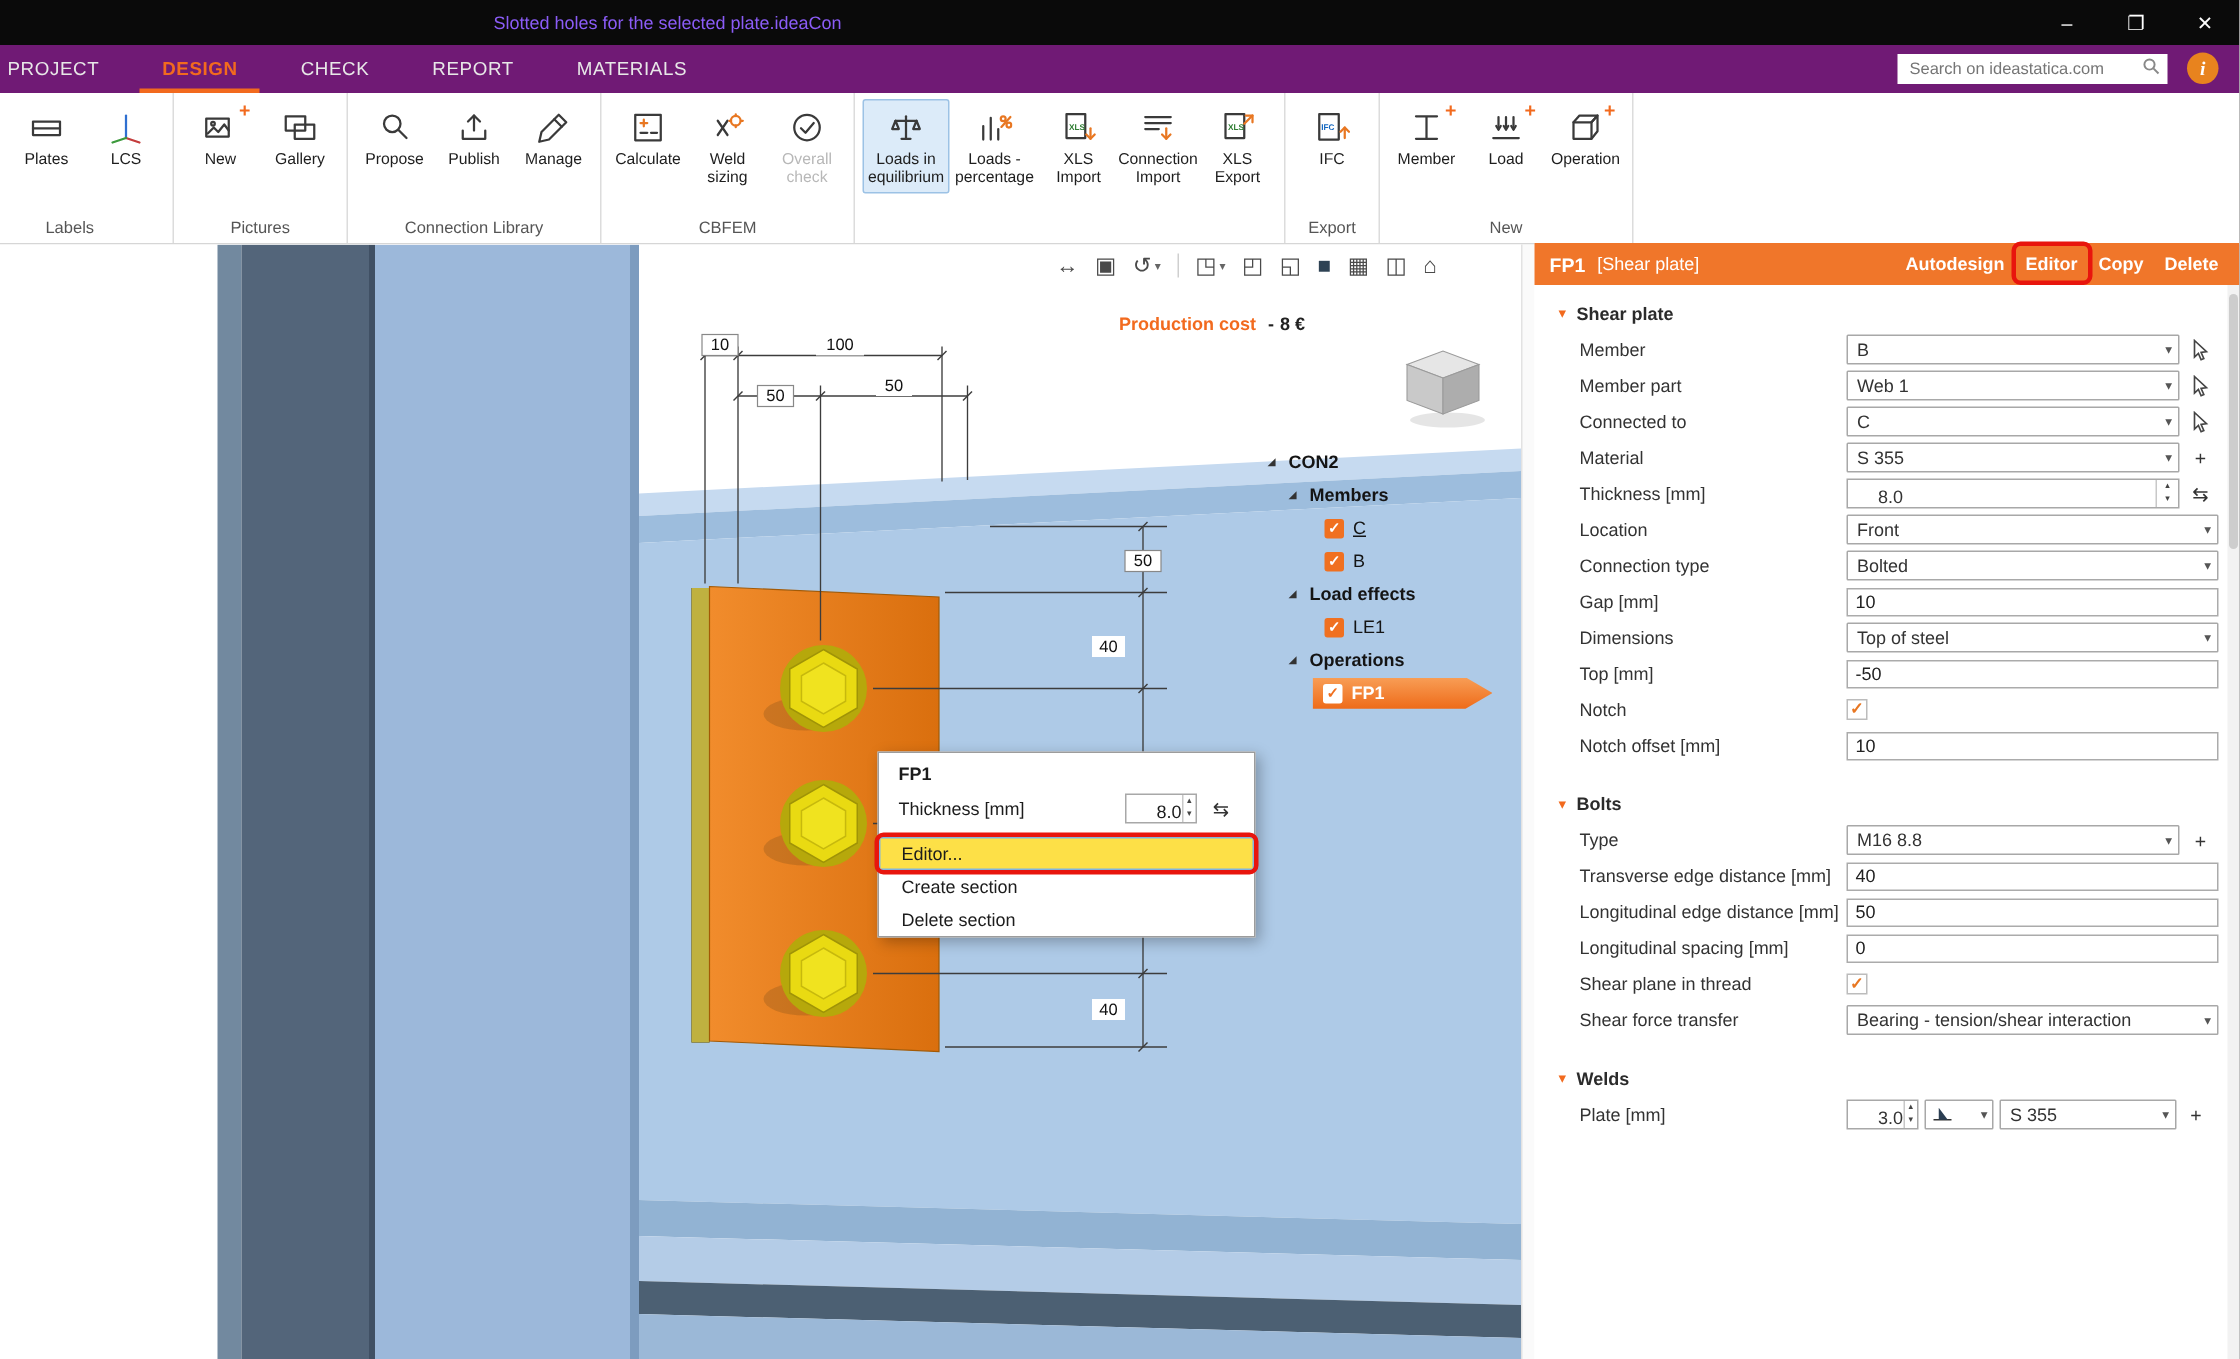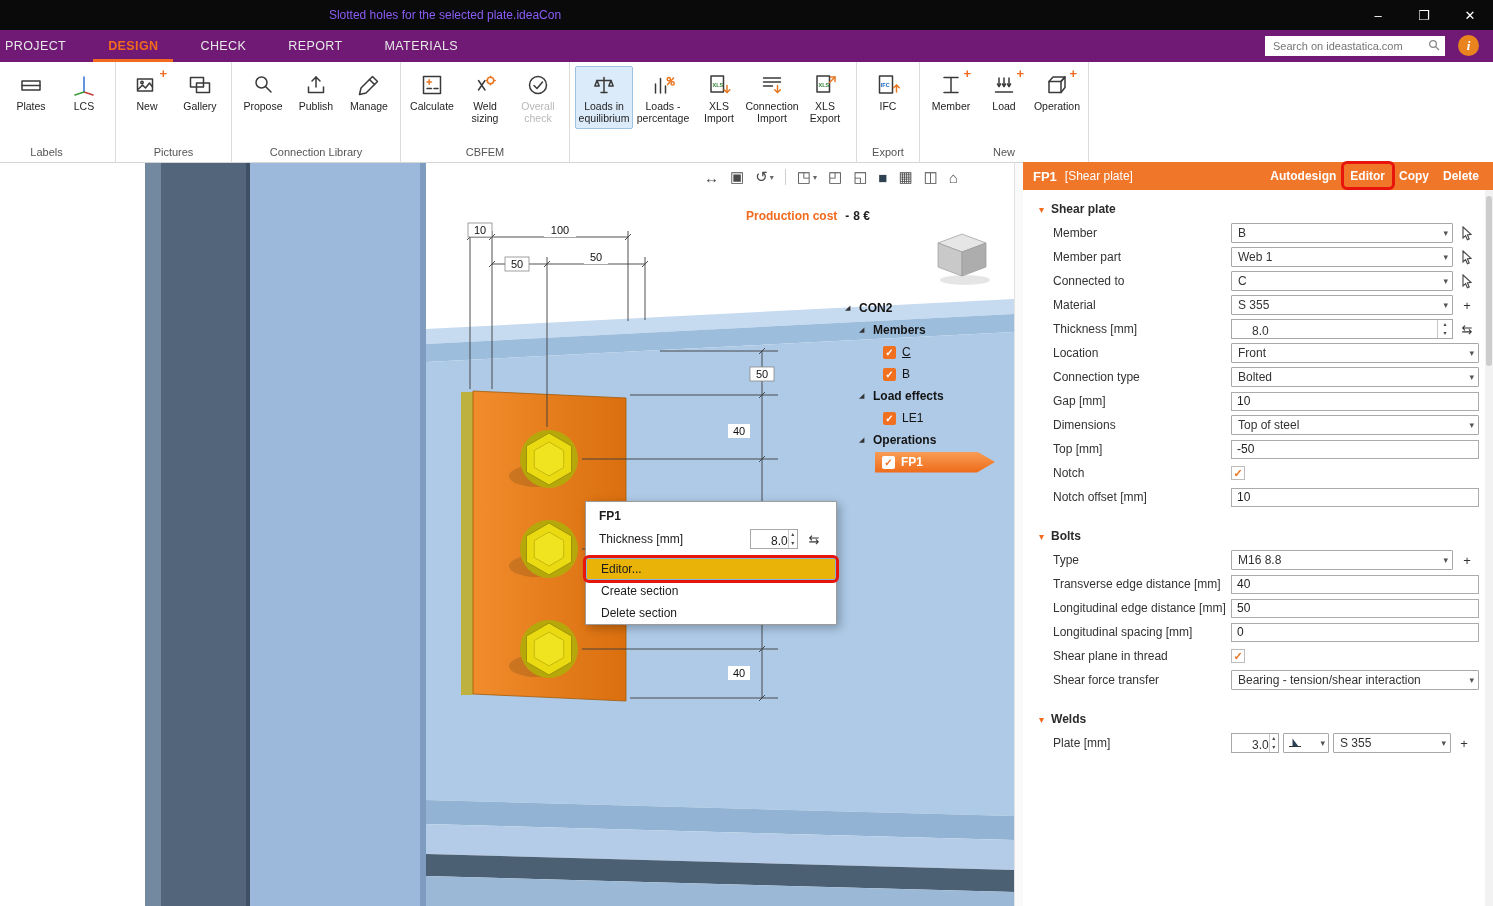--- a/index.html
+++ b/index.html
@@ -62,21 +62,21 @@
 .cb{width:13px;height:13px;background:#f07020;border-radius:2px;color:#fff;font-size:10px;line-height:13px;text-align:center;font-weight:bold;flex:none}
 .cb.white{background:#fff;color:#f07020}
 .fp1banner{display:flex;align-items:center;gap:6px;color:#fff;font-weight:bold;background:linear-gradient(180deg,#f89d55,#ee6a18);height:21px;padding:0 22px 0 7px;clip-path:polygon(0 0,85% 0,100% 50%,85% 100%,0 100%);width:120px}
 
 
 .cmenu{position:absolute;left:585px;top:338px;width:252px;background:#fff;border:1px solid #9c9c9c;box-shadow:3px 3px 9px rgba(0,0,0,.28);font-size:12px;color:#1c1c1c;z-index:20}
 .cm-title{font-weight:bold;padding:7px 13px 3px}
 .cm-thick{display:flex;align-items:center;gap:7px;padding:3px 13px 8px;border-bottom:1px solid #dedede}
 .cm-lbl{flex:1}
 .cm-item{padding:4px 15px;position:relative}
-.cm-item.sel{background:#eab308;box-shadow:inset 0 0 0 1px #82b4de}
+.cm-item.sel{background:#fde047;box-shadow:inset 0 0 0 1px #82b4de}
 .red-outline{position:absolute;border:3px solid #e8150d;border-radius:6px;pointer-events:none}
 .cm-red{inset:-3px -3px}
 
 
 .panel{position:absolute;left:1023px;top:162px;width:470px;height:744px;background:#fff;font-size:12px;color:#333;overflow:visible}
 .phead{height:28px;background:#f0762a;color:#fff;display:flex;align-items:center;padding:0 10px;gap:8px}
 .ph-title{font-weight:bold;font-size:13px}
 .ph-sub{font-size:12px}
 .ph-actions{margin-left:auto;display:flex;gap:14px;font-size:12px;font-weight:bold;padding-right:4px}
 .ph-btn{position:relative}

